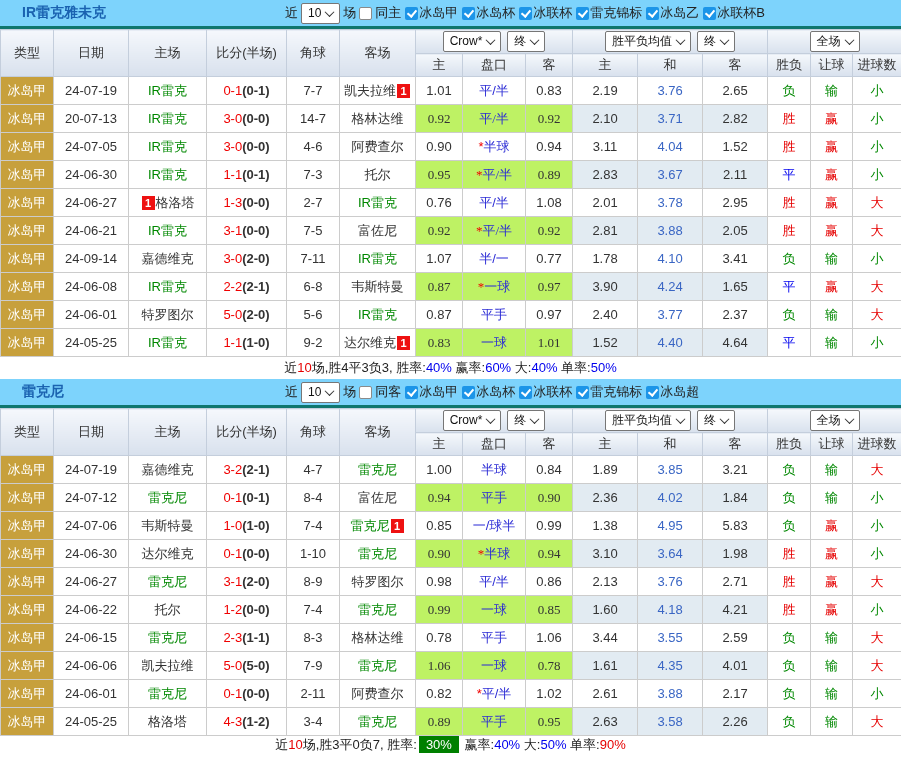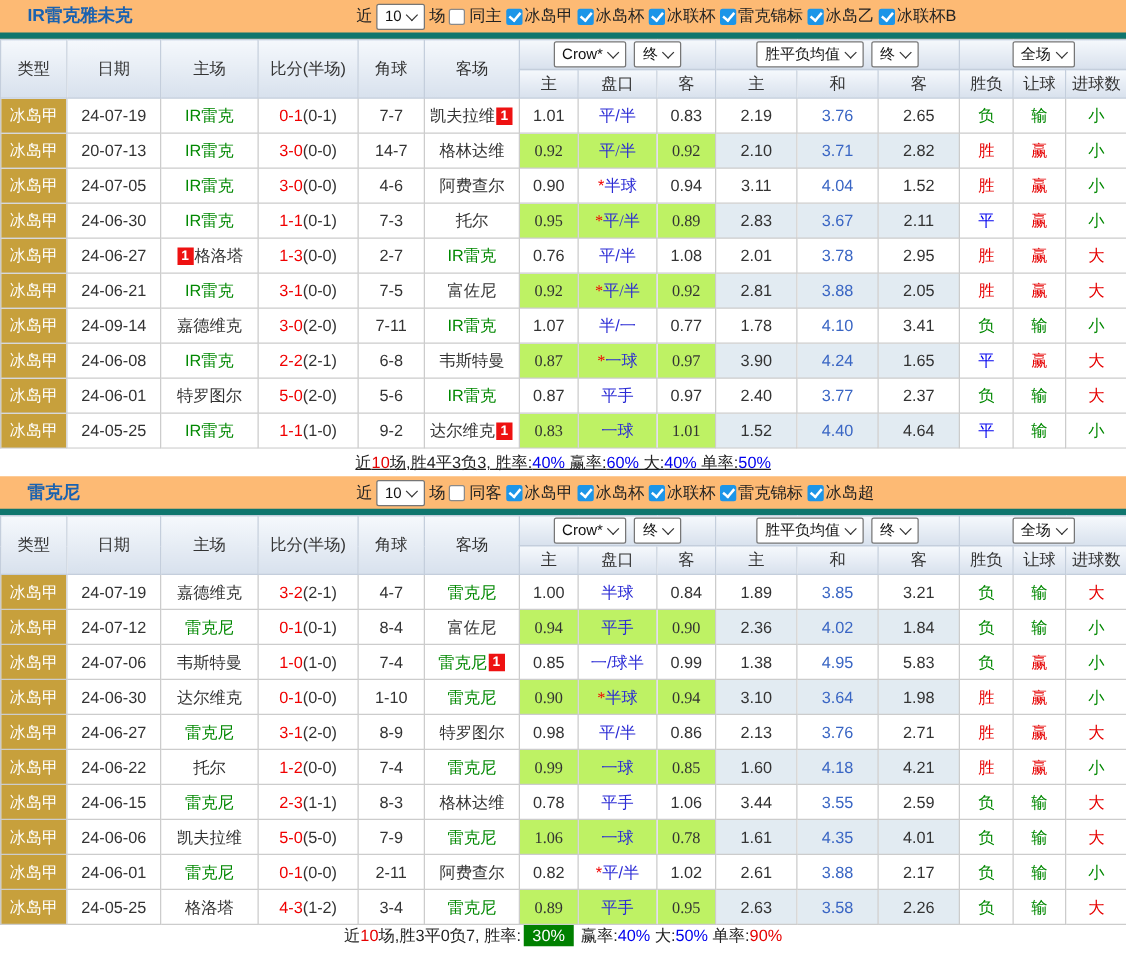--- a/index.html
+++ b/index.html
@@ -9,21 +9,21 @@
   
   .titlebar{height:27px;background:var(--c-titlebar,#1E98D6);position:relative;display:flex;align-items:center;justify-content:center;}
   .titlebar .title{color:var(--c-yellow,#FFFF00);font-weight:bold;font-size:14px;letter-spacing:1px;}
   .radio-group{display:inline-flex;align-items:center;margin-left:10px;gap:4px;}
   .radio{width:11px;height:11px;border-radius:50%;border:1.5px solid #fff;display:inline-block;box-sizing:border-box;}
   .radio.selected{background:#fff;}
   .radio-label{color:#fff;font-size:13px;margin-right:6px;}
   .close-btn{position:absolute;right:3px;top:2px;width:25px;height:23px;background:#4FB2E3;border-radius:2px;color:#fff;font-size:15px;font-weight:bold;text-align:center;line-height:23px;cursor:pointer;}
 
   
-  .filter-bar{height:26px;background:#fdba74;border-bottom:5px solid #0f766e;position:relative;}
+  .filter-bar{height:26px;background:#7dd3fc;border-bottom:3px solid #0f766e;position:relative;}
   .team-name{position:absolute;left:22px;top:4px;color:var(--c-teamblue,#1A62B0);font-weight:bold;font-size:14px;}
   .filters{position:absolute;left:285px;top:0;height:26px;display:flex;align-items:center;gap:3px;white-space:nowrap;}
   .filters .lbl{color:#222;font-size:13px;}
   .sel{display:inline-flex;align-items:center;gap:5px;border:1px solid #767676;border-radius:2px;background:#fff;padding:1px 6px 1px 6px;font-size:12px;height:17px;line-height:15px;cursor:pointer;color:#111;}
   .chev{width:6px;height:6px;border-right:1.6px solid #333;border-bottom:1.6px solid #333;transform:rotate(45deg) translate(-1px,-1px);display:inline-block;}
   .cb{width:13px;height:13px;border-radius:2px;background:var(--c-cbblue,#1C95E8);display:inline-block;position:relative;cursor:pointer;flex:none;}
   .cb::after{content:"";position:absolute;left:4px;top:1px;width:4px;height:7px;border-right:2px solid #fff;border-bottom:2px solid #fff;transform:rotate(40deg);}
   .cb.un{background:#fff;border:1px solid #8A8A8A;box-sizing:border-box;}
   .cb.un::after{display:none;}
   .lg-item{display:inline-flex;align-items:center;gap:1px;margin-left:1px;}
@@ -35,34 +35,34 @@
   table.stats thead tr.grp-row th{height:23px;}
   table.stats tbody td{height:27px;font-size:13px;color:#333;background:#fff;}
   tr.even td{background:#EFEFEF;}
   td.c-type{background:var(--c-gold,#C7A03C) !important;color:#fff !important;border-color:#fff #CCCCCC;}
   td.c-as{background:#FBF4EA;}
   tr.even td.c-as{background:#bef264;font-family:Liberation Serif, serif;}
   td.c-eu{background:#EAF4FA;}
   tr.even td.c-eu{background:#E2EBF2;}
   .t-focus{color:var(--c-green,#008800);}
   .ft{color:var(--c-scred,#F00000);}
-  .ht{color:#333;}
+  .ht{color:#333;font-weight:bold;}
   .hc-star{color:#F00000;}
   .hc-text{color:var(--c-hblue,#2B2BD5);}
   .eu-draw{color:#3A66C4;}
   .res{font-weight:bold;}
   .res.r{color:var(--c-red,#E60000);}
   .res.b{color:var(--c-blue,#0000EE);}
   .res.g{color:var(--c-green,#008800);}
   .rc{display:inline-block;background:#EE1111;color:#fff;font-size:11px;font-weight:bold;min-width:11px;height:14px;line-height:14px;padding:0 1px;vertical-align:middle;margin:0 1px;}
   .sel-group{display:inline-flex;gap:6px;align-items:center;justify-content:center;}
 
   
   .summary{text-align:center;color:#222;background:#fff;}
-  .summary.s1{height:22px;line-height:22px;text-decoration:underline;}
+  .summary.s1{height:22px;line-height:22px;}
   .summary.s2{height:18px;line-height:17px;}
   .summary .red{color:var(--c-red,#E60000);}
   .summary .blue{color:var(--c-blue,#0000EE);}
   .summary .badge{background:var(--c-badge,#008000);color:#fff;padding:1px 7px;margin:0 2px;}
 </style>
 </head>
 <body>
 
 <div class="app">
 

